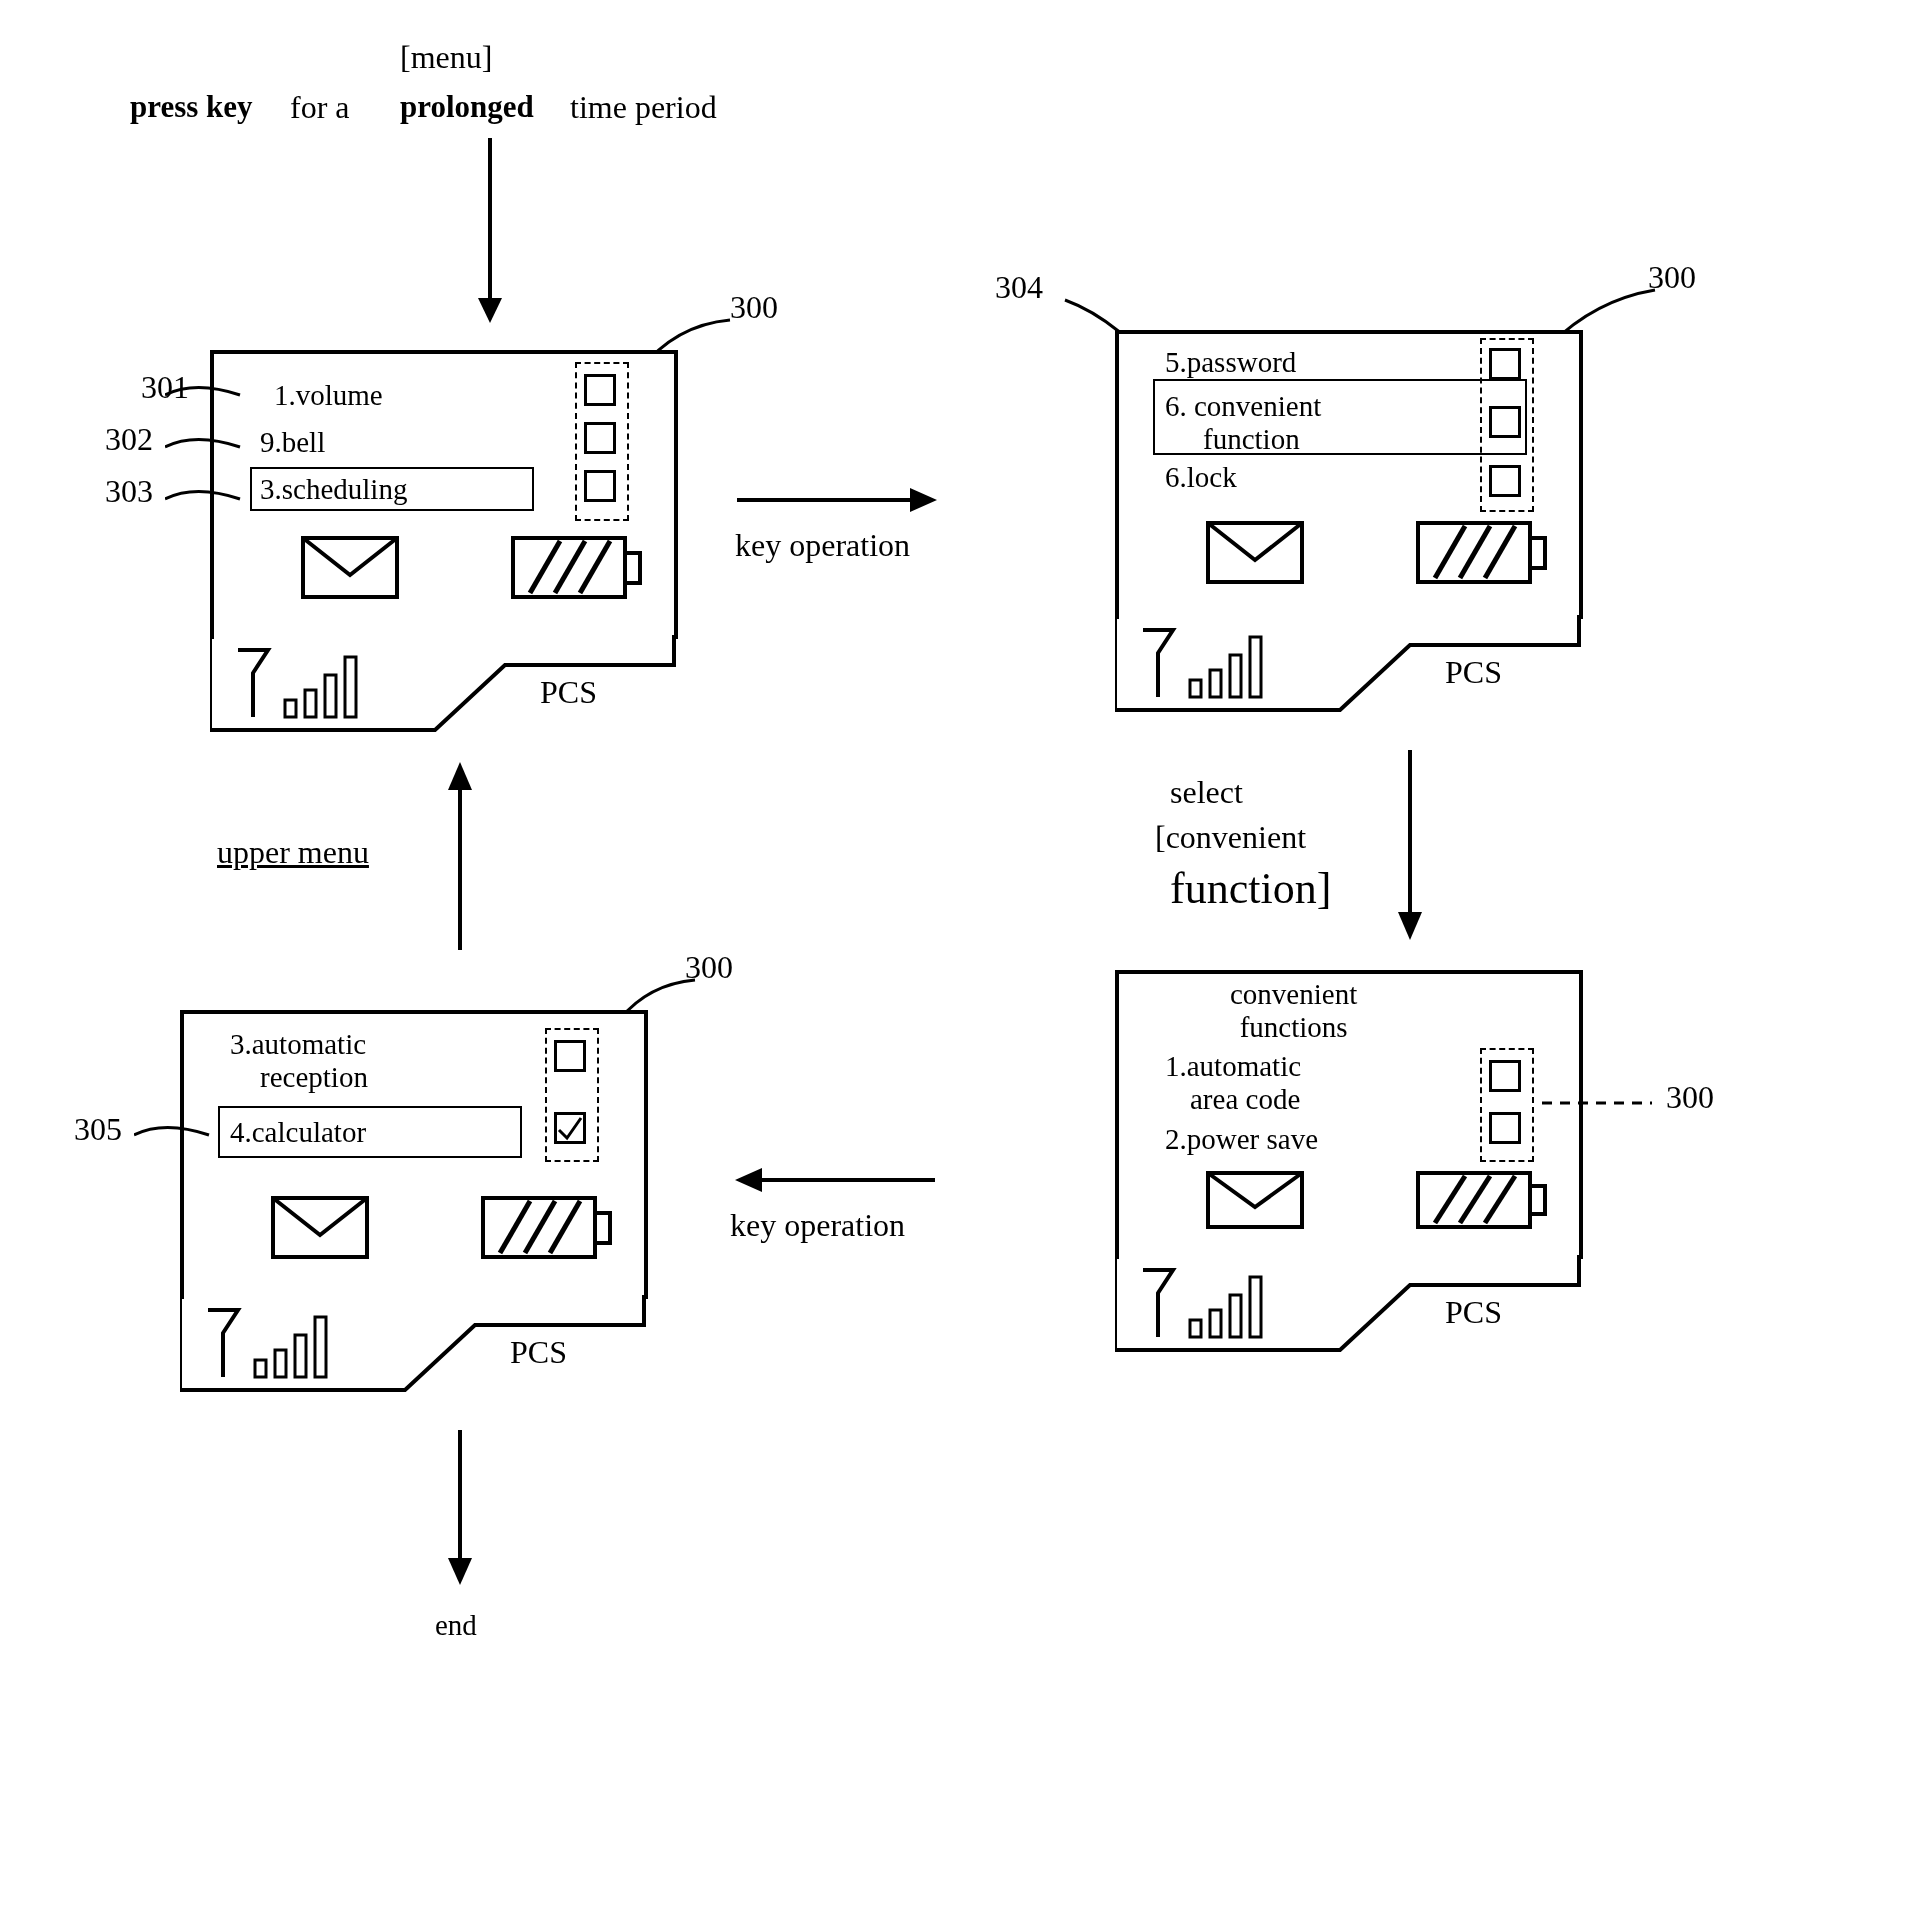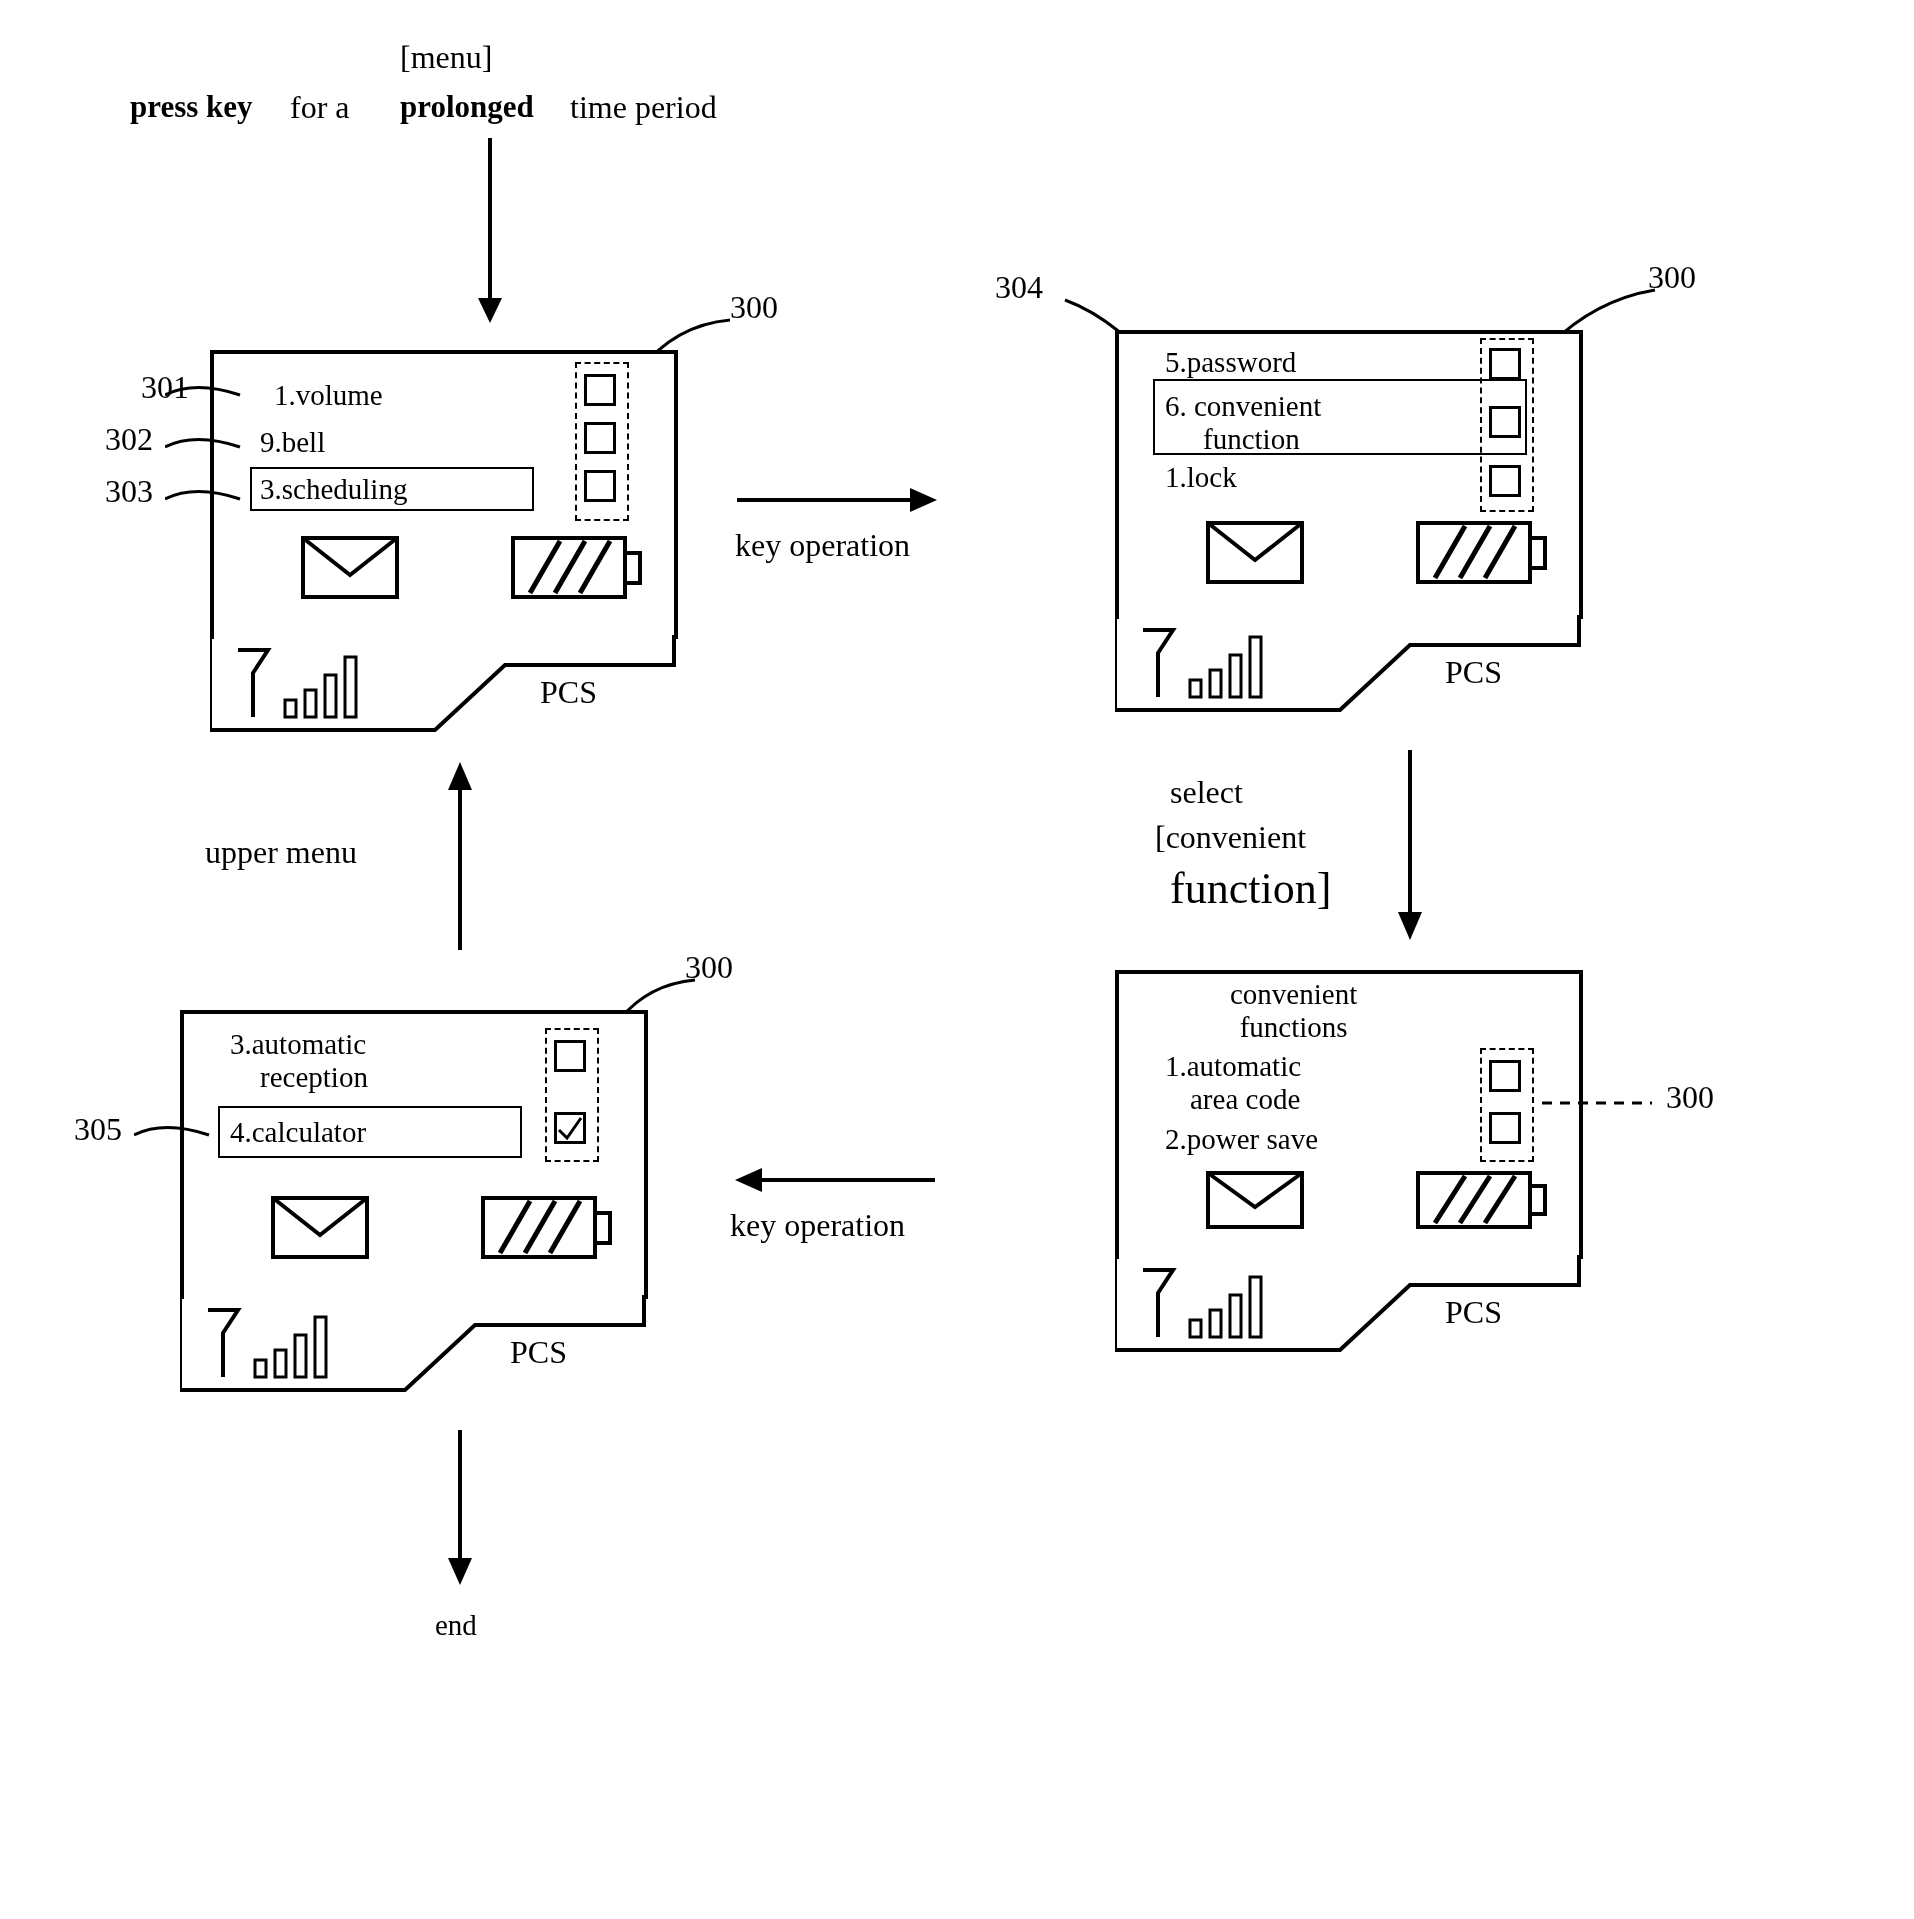--- a/index.html
+++ b/index.html
@@ -147,21 +147,21 @@
   </svg>
   <span class="txt" style="left:705px; top:498px; font-size:32px;">key operation</span>
 
   <div class="device" style="left:1085px; top:300px; width:470px; height:390px;">
     <div class="device-body"></div>
     <div class="item-row" style="left:50px; top:15px;"><span class="item-text">5.password</span></div>
     <div class="item-row" style="left:50px; top:60px;">
       <span class="item-text" style="display:block;">6. convenient</span>
       <span class="item-text" style="display:block; padding-left:38px;">function</span>
     </div>
-    <div class="item-row" style="left:50px; top:130px;"><span class="item-text">1.lock</span></div>
+    <div class="item-row" style="left:50px; top:130px;"><span class="item-text">6.lock</span></div>
 
     <div class="sel-box" style="left:38px; top:49px; width:370px; height:72px;"></div>
 
     <div class="dash-group" style="left:365px; top:8px; width:50px; height:170px;">
       <div class="small-sq" style="position:absolute; left:7px; top:8px;"></div>
       <div class="small-sq" style="position:absolute; left:7px; top:66px;"></div>
       <div class="small-sq" style="position:absolute; left:7px; top:125px;"></div>
     </div>
     <svg style="position:absolute; left:90px; top:190px;" width="100" height="65">
       <rect x="3" y="3" width="94" height="59" fill="none" stroke="#000" stroke-width="4"></rect>
@@ -188,21 +188,21 @@
   </div>
 
   <span class="txt" style="left:1140px; top:745px; font-size:32px;">select</span>
   <span class="txt" style="left:1125px; top:790px; font-size:32px;">[convenient</span>
   <span class="txt" style="left:1140px; top:835px; font-size:44px;">function]</span>
   <svg class="leader" style="left:1360px; top:720px;" width="40" height="195">
     <line x1="20" y1="0" x2="20" y2="170" stroke="#000" stroke-width="4"></line>
     <polygon points="20,190 8,162 32,162" fill="#000"></polygon>
   </svg>
 
-  <span class="txt" style="left:175px; top:805px; font-size:32px;">upper menu</span>
+  <span class="txt" style="left:187px; top:805px; font-size:32px;text-decoration:underline;">upper menu</span>
   <svg class="leader" style="left:410px; top:730px;" width="40" height="195">
     <line x1="20" y1="190" x2="20" y2="22" stroke="#000" stroke-width="4"></line>
     <polygon points="20,2 8,30 32,30" fill="#000"></polygon>
   </svg>
 
   <span class="txt" style="left:655px; top:920px; font-size:32px;">300</span>
   <svg class="leader" style="left:575px; top:945px;" width="100" height="65">
     <path d="M5 58 Q 35 10 90 5" stroke="#000" stroke-width="3" fill="none"></path>
   </svg>
 

